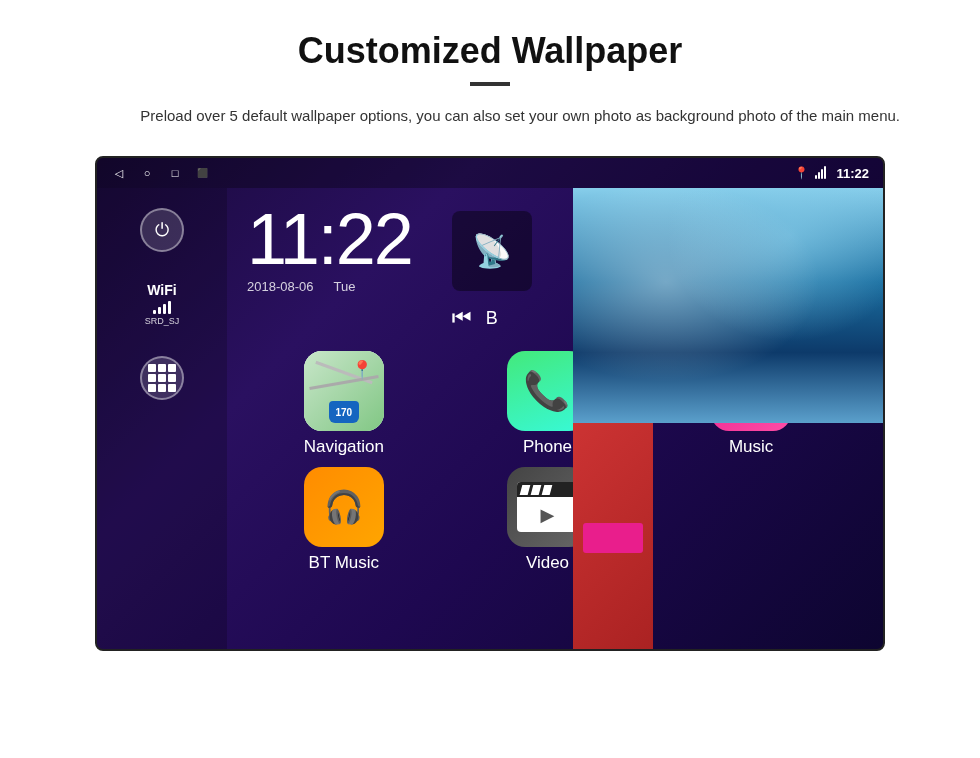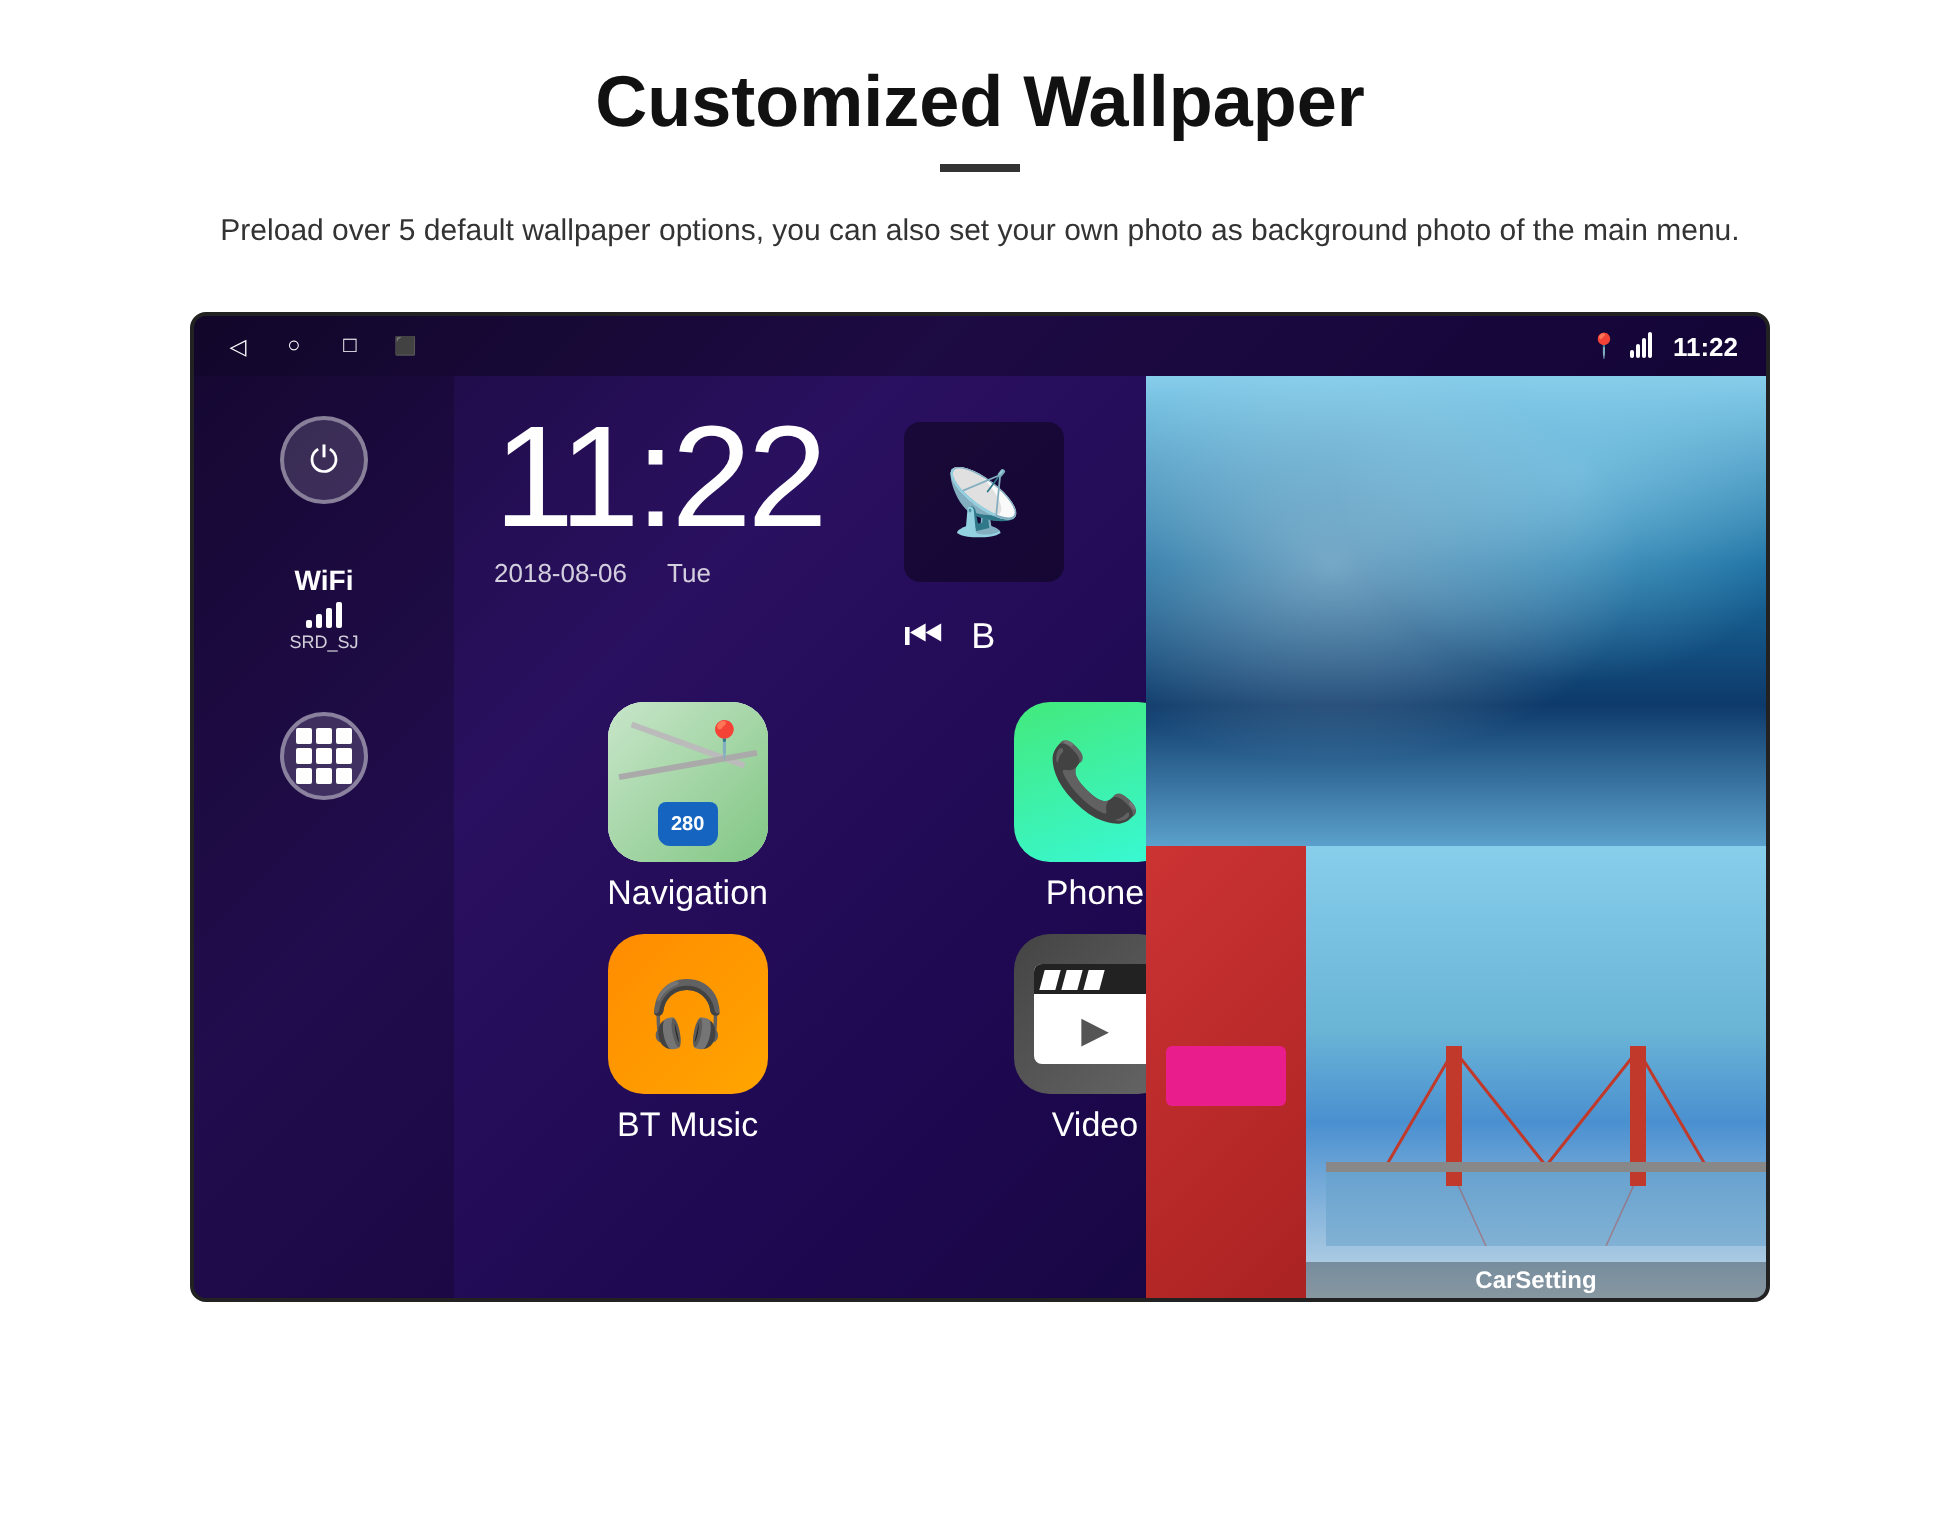--- a/index.html
+++ b/index.html
@@ -25,21 +25,21 @@
     }
 
     .title-divider {
       width: 40px;
       height: 4px;
       background: #333;
       margin: 0 auto 18px;
     }
 
     .page-description {
-      text-align: center;
+      text-align: right;
       font-size: 15px;
       color: #333;
       line-height: 1.6;
       margin-bottom: 28px;
       max-width: 820px;
       margin-left: auto;
       margin-right: auto;
     }
 
     
@@ -580,21 +580,21 @@
           </div>
 
           <div class="app-grid">
 
             <div class="app-item">
               <div class="app-icon nav-app-icon">
                 <div class="nav-map-bg">
                   <div style="position:absolute;top:0;left:0;right:0;bottom:0;background:linear-gradient(135deg,#c8e6c9,#a5d6a7,#81c784);"></div>
                   <div style="position:absolute;top:20px;left:10px;right:10px;height:3px;background:#bbb;transform:rotate(20deg);"></div>
                   <div style="position:absolute;top:30px;left:5px;right:5px;height:3px;background:#aaa;transform:rotate(-10deg);"></div>
-                  <div class="nav-shield">280</div>
+                  <div class="nav-shield">170</div>
                   <span class="nav-pin">📍</span>
                 </div>
               </div>
               <span class="app-label">Navigation</span>
             </div>
 
             <div class="app-item">
               <div class="app-icon phone-app-icon">
                 <span class="phone-icon-symbol">📞</span>
               </div>
@@ -641,38 +641,18 @@
         <div class="thumb-top">
           <div class="ice-pattern"></div>
         </div>
 
         <div class="thumb-bottom-wrapper">
 
           <div class="thumb-bottom-left">
             <div class="pink-box"></div>
           </div>
 
-          <div class="thumb-bottom-right">
-            <svg style="position:absolute;bottom:30px;left:10px;width:220px;height:120px;" viewBox="0 0 220 120">
-
-              <rect x="0" y="80" width="220" height="40" fill="rgba(100,160,200,0.5)"></rect>
-
-              <rect x="60" y="20" width="8" height="70" fill="#c0392b"></rect>
-              <rect x="152" y="20" width="8" height="70" fill="#c0392b"></rect>
-
-              <line x1="64" y1="22" x2="110" y2="80" stroke="#c0392b" stroke-width="1.5"></line>
-              <line x1="64" y1="22" x2="30" y2="80" stroke="#c0392b" stroke-width="1.5"></line>
-              <line x1="156" y1="22" x2="110" y2="80" stroke="#c0392b" stroke-width="1.5"></line>
-              <line x1="156" y1="22" x2="190" y2="80" stroke="#c0392b" stroke-width="1.5"></line>
-
-              <rect x="0" y="78" width="220" height="5" fill="#888"></rect>
-
-              <line x1="64" y1="85" x2="80" y2="120" stroke="#c0392b" stroke-width="0.8" opacity="0.4"></line>
-              <line x1="156" y1="85" x2="140" y2="120" stroke="#c0392b" stroke-width="0.8" opacity="0.4"></line>
-            </svg>
-            <div class="car-setting-label">CarSetting</div>
-          </div>
         </div>
       </div>
 
     </div>
   </div>
 </div>
 
 </body></html>

